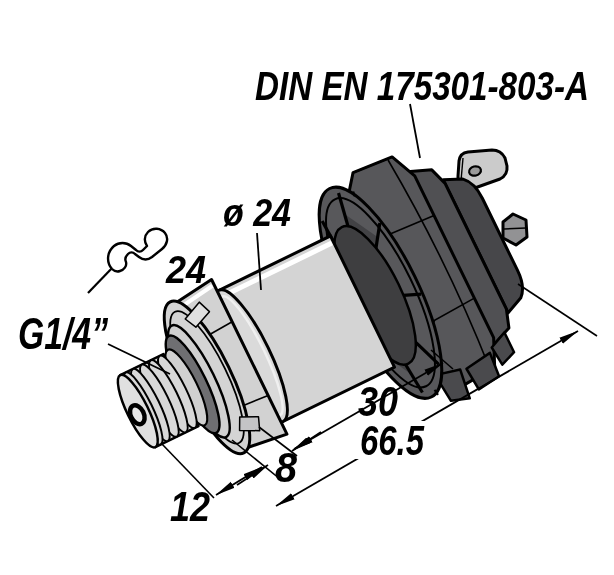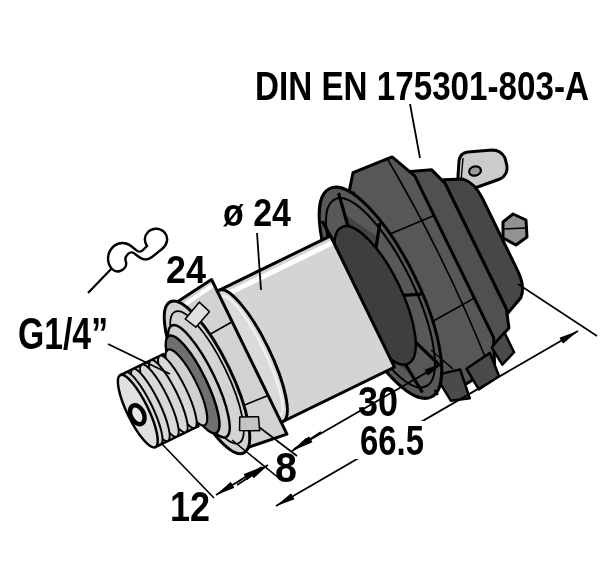--- a/index.html
+++ b/index.html
@@ -2,20 +2,21 @@
 <html><head>
 <meta charset="utf-8">
 <style>
   html,body{margin:0;padding:0;background:#ffffff;}
   .stage{
     position:relative;
     width:614px;height:575px;
     background:#ffffff;
     overflow:hidden;
     font-family:"Liberation Sans", sans-serif;
+    font-style:italic;
   }
   svg{display:block;}
   .lbl{
     font-family:"Liberation Sans", sans-serif;
     font-weight:700;
     fill:#000;
   }
   .outline{stroke:#000;stroke-linejoin:round;}
   .thin{stroke:#000;stroke-width:1.6;fill:none;}
   .dim{stroke:#000;stroke-width:1.8;fill:none;}

